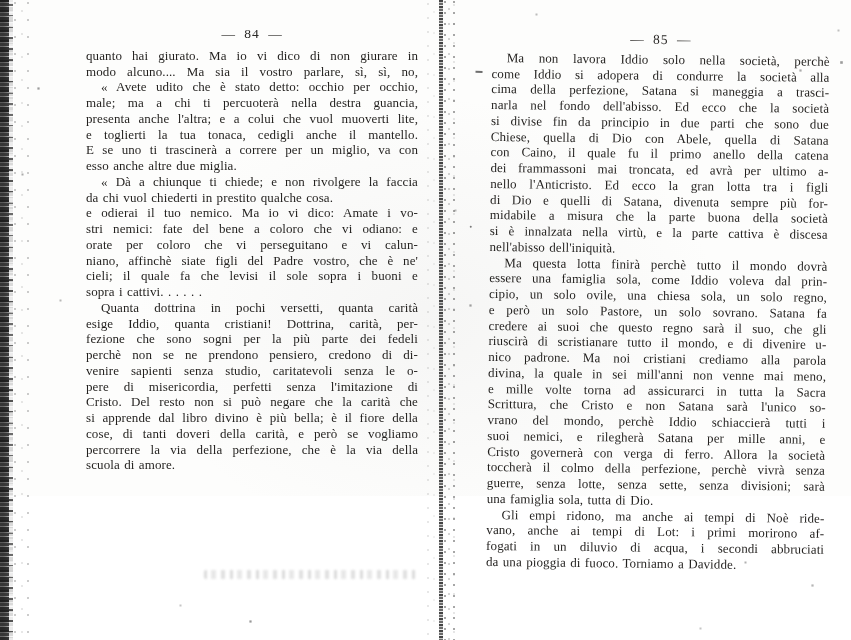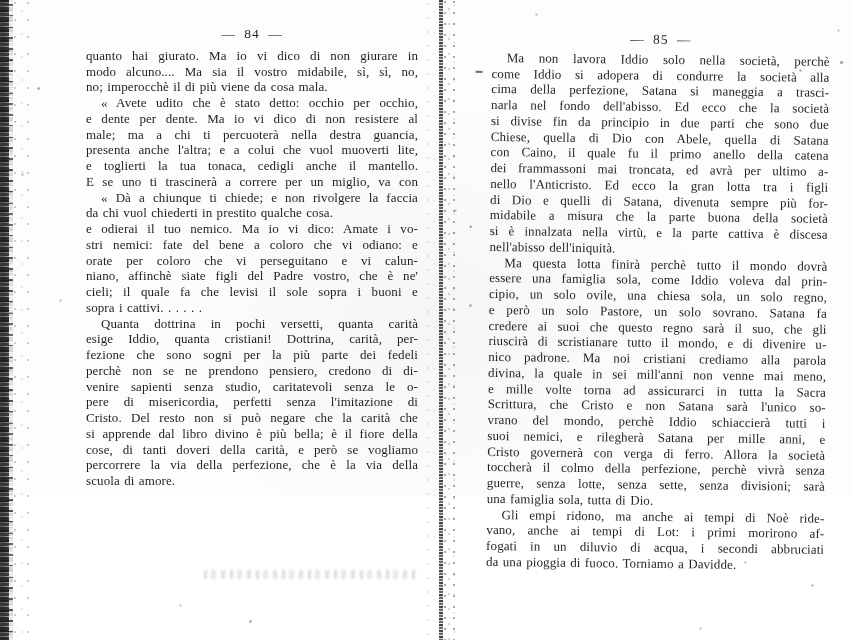--- a/index.html
+++ b/index.html
@@ -145,30 +145,29 @@
   <div class="gutter-noise-left"></div>
   <div class="gutter-core"></div>
   <div class="gutter-noise-right"></div>
   <div class="specks"></div>
 
   <div class="page page-left">
     <div class="pagenum">— 84 —</div>
     <div id="left-page-body">
         <div class="para">
           <div class="line">quanto hai giurato. Ma io vi dico di non giurare in</div>
-          <div class="line">modo alcuno.... Ma sia il vostro midabile, sì, sì, no,</div>
-          <div class="line last">no; imperocchè il di più viene da cosa mala.</div>
+          <div class="line">modo alcuno.... Ma sia il vostro parlare, sì, sì, no,</div>
         </div>
         <div class="para">
           <div class="line indent">« Avete udito che è stato detto: occhio per occhio,</div>
-          <div class="line">e dente per dente. Ma io vi dico di non resistere al</div>
           <div class="line">male; ma a chi ti percuoterà nella destra guancia,</div>
           <div class="line">presenta anche l'altra; e a colui che vuol muoverti lite,</div>
           <div class="line">e toglierti la tua tonaca, cedigli anche il mantello.</div>
           <div class="line">E se uno ti trascinerà a correre per un miglio, va con</div>
+          <div class="line last">esso anche altre due miglia.</div>
         </div>
         <div class="para">
           <div class="line indent">« Dà a chiunque ti chiede; e non rivolgere la faccia</div>
           <div class="line last">da chi vuol chiederti in prestito qualche cosa.</div>
         </div>
         <div class="para">
           <div class="line">e odierai il tuo nemico. Ma io vi dico: Amate i vo-</div>
           <div class="line">stri nemici: fate del bene a coloro che vi odiano: e</div>
           <div class="line">orate per coloro che vi perseguitano e vi calun-</div>
           <div class="line">niano, affinchè siate figli del Padre vostro, che è ne'</div>

